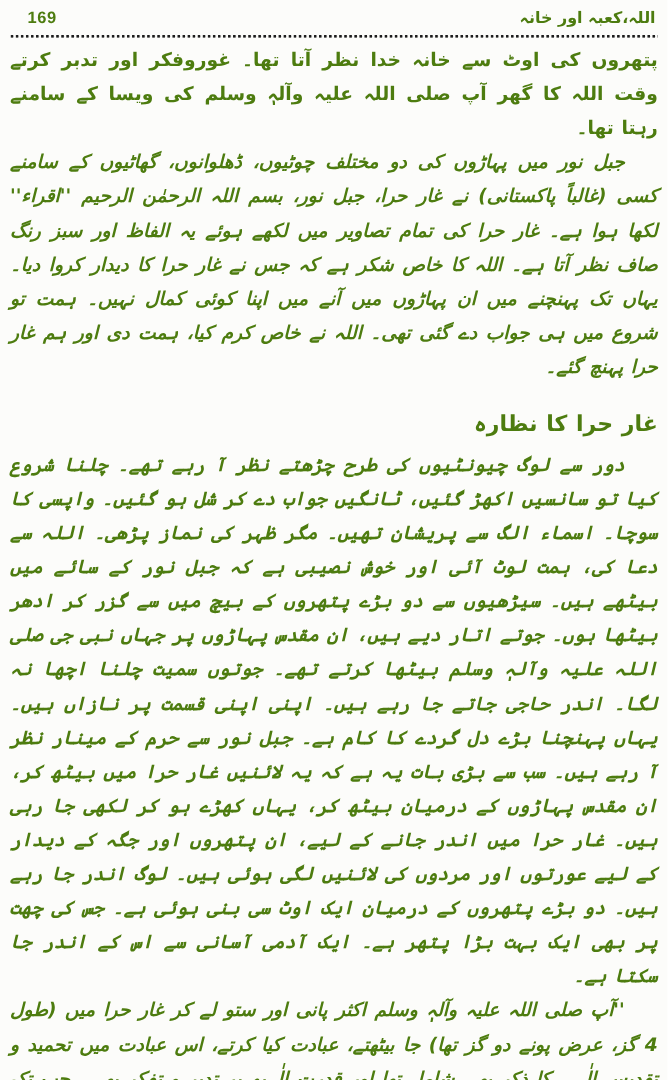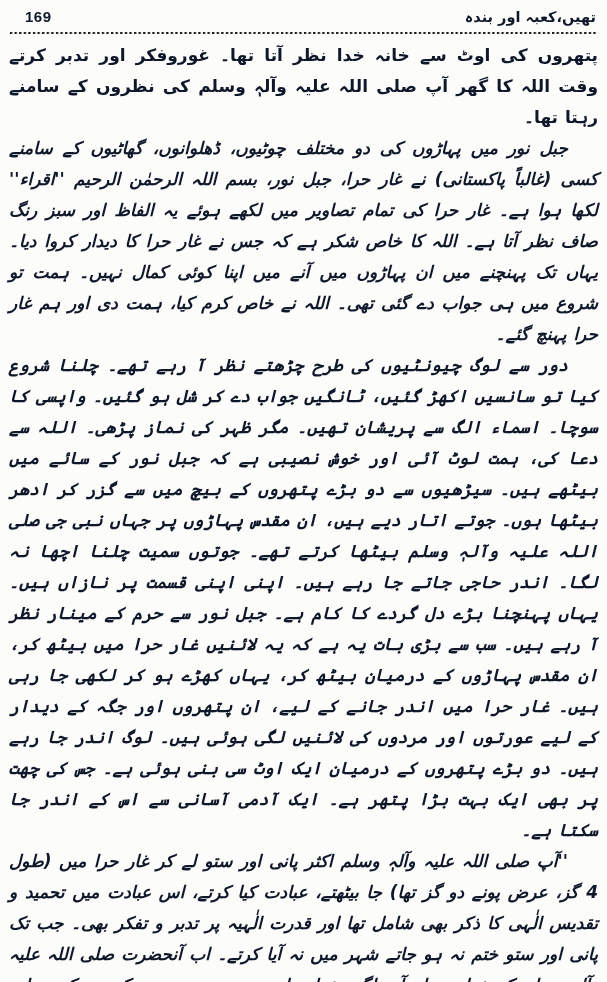--- a/index.html
+++ b/index.html
@@ -7,21 +7,21 @@
     padding: 0;
     background: #ffffff;
   }
   .page {
     position: relative;
     width: 607px;
     height: 982px;
     margin: 0 auto;
     box-sizing: border-box;
     background: #fcfcfa;
-    color: #0f172a;
+    color: #4d7c0f;
     font-family: "DejaVu Sans", sans-serif;
     padding: 6px 9px 0 9px;
     overflow: hidden;
   }
   .hdr {
     display: flex;
     justify-content: space-between;
     align-items: flex-end;
     padding: 2px 2px 0 16px;
   }
@@ -68,31 +68,32 @@
     margin: 10px 0 5px 0;
   }
 </style>
 </head>
 <body>
 
 <div class="page">
 
   <div class="hdr">
     <span class="page-num">169</span>
-    <span class="book-title">تھیں،کعبہ اور بندہ</span>
+    <span class="book-title">اللہ،کعبہ اور خانہ</span>
   </div>
 
   <div class="dotted-rule"></div>
 
   <main class="body-text">
 
-    <p>پتھروں کی اوٹ سے خانہ خدا نظر آتا تھا۔ غوروفکر اور تدبر کرتے وقت اللہ کا گھر آپ صلی اللہ علیہ وآلہٖ وسلم کی نظروں کے سامنے رہتا تھا۔</p>
+    <p>پتھروں کی اوٹ سے خانہ خدا نظر آتا تھا۔ غوروفکر اور تدبر کرتے وقت اللہ کا گھر آپ صلی اللہ علیہ وآلہٖ وسلم کی ویسا کے سامنے رہتا تھا۔</p>
 
     <p class="indent">جبل نور میں پہاڑوں کی دو مختلف چوٹیوں، ڈھلوانوں، گھاٹیوں کے سامنے کسی (غالباً پاکستانی) نے غار حرا، جبل نور، بسم اللہ الرحمٰن الرحیم ''اقراء'' لکھا ہوا ہے۔ غار حرا کی تمام تصاویر میں لکھے ہوئے یہ الفاظ اور سبز رنگ صاف نظر آتا ہے۔ اللہ کا خاص شکر ہے کہ جس نے غار حرا کا دیدار کروا دیا۔ یہاں تک پہنچنے میں ان پہاڑوں میں آنے میں اپنا کوئی کمال نہیں۔ ہمت تو شروع میں ہی جواب دے گئی تھی۔ اللہ نے خاص کرم کیا، ہمت دی اور ہم غار حرا پہنچ گئے۔</p>
 
+    <h2 class="section-heading">غار حرا کا نظارہ</h2>
 
     <p class="indent">دور سے لوگ چیونٹیوں کی طرح چڑھتے نظر آ رہے تھے۔ چلنا شروع کیا تو سانسیں اکھڑ گئیں، ٹانگیں جواب دے کر شل ہو گئیں۔ واپسی کا سوچا۔ اسماء الگ سے پریشان تھیں۔ مگر ظہر کی نماز پڑھی۔ اللہ سے دعا کی، ہمت لوٹ آئی اور خوش نصیبی ہے کہ جبل نور کے سائے میں بیٹھے ہیں۔ سیڑھیوں سے دو بڑے پتھروں کے بیچ میں سے گزر کر ادھر بیٹھا ہوں۔ جوتے اتار دیے ہیں، ان مقدس پہاڑوں پر جہاں نبی جی صلی اللہ علیہ وآلہٖ وسلم بیٹھا کرتے تھے۔ جوتوں سمیت چلنا اچھا نہ لگا۔ اندر حاجی جاتے جا رہے ہیں۔ اپنی اپنی قسمت پر نازاں ہیں۔ یہاں پہنچنا بڑے دل گردے کا کام ہے۔ جبل نور سے حرم کے مینار نظر آ رہے ہیں۔ سب سے بڑی بات یہ ہے کہ یہ لائنیں غار حرا میں بیٹھ کر، ان مقدس پہاڑوں کے درمیان بیٹھ کر، یہاں کھڑے ہو کر لکھی جا رہی ہیں۔ غار حرا میں اندر جانے کے لیے، ان پتھروں اور جگہ کے دیدار کے لیے عورتوں اور مردوں کی لائنیں لگی ہوئی ہیں۔ لوگ اندر جا رہے ہیں۔ دو بڑے پتھروں کے درمیان ایک اوٹ سی بنی ہوئی ہے۔ جس کی چھت پر بھی ایک بہت بڑا پتھر ہے۔ ایک آدمی آسانی سے اس کے اندر جا سکتا ہے۔</p>
 
 
     <p class="indent">''آپ صلی اللہ علیہ وآلہٖ وسلم اکثر پانی اور ستو لے کر غار حرا میں (طول 4 گز، عرض پونے دو گز تھا) جا بیٹھتے، عبادت کیا کرتے، اس عبادت میں تحمید و تقدیس الٰہی کا ذکر بھی شامل تھا اور قدرت الٰہیہ پر تدبر و تفکر بھی۔ جب تک پانی اور ستو ختم نہ ہو جاتے شہر میں نہ آیا کرتے۔ اب آنحضرت صلی اللہ علیہ وآلہٖ وسلم کو خواب نظر آنے لگے، خواب ایسے سچے ہوتے تھے کہ جو کچھ رات کو خواب میں دیکھ لیا کرتے، دن میں ویسا ہی ظہور میں آ جاتا۔</p>
 
   </main>
 
 </div>
 

